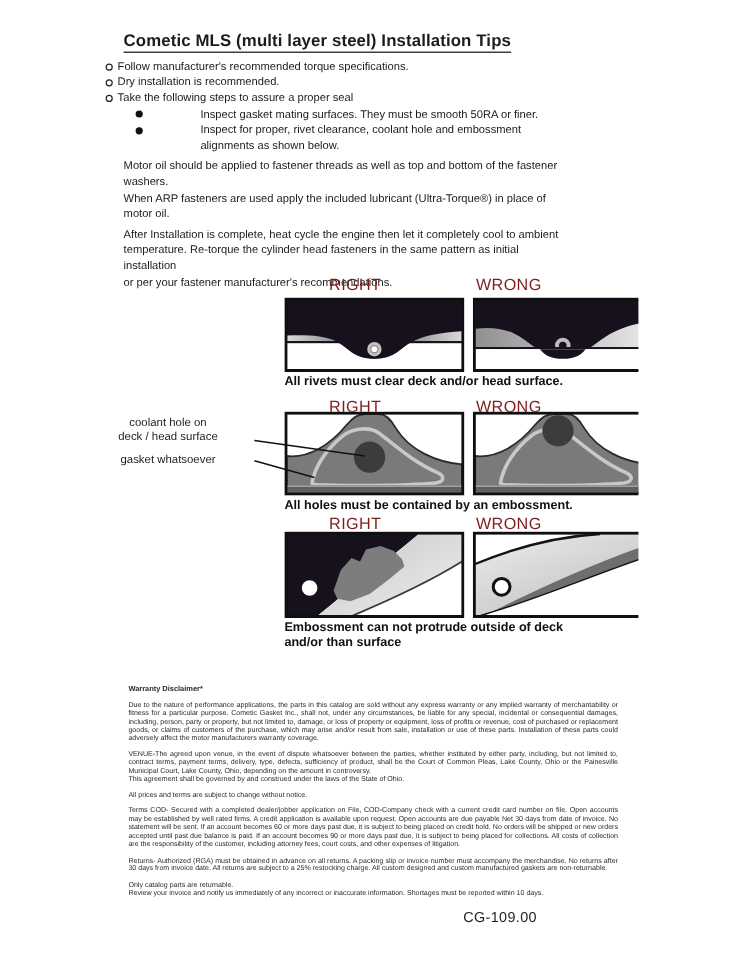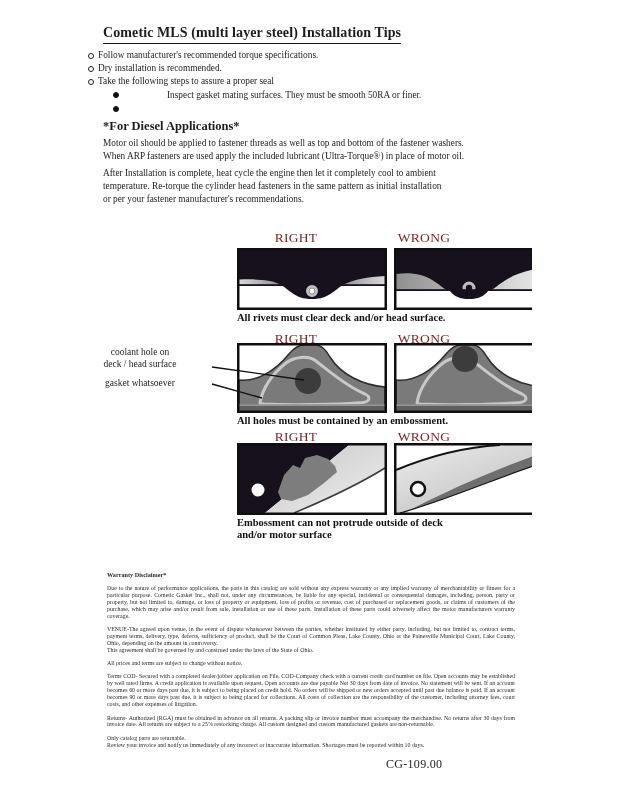--- a/index.html
+++ b/index.html
@@ -1,18 +1,18 @@
 <!DOCTYPE html>
 <html><head>
 <meta charset="utf-8">
 <style>
   html,body{margin:0;padding:0;background:#ffffff;}
   .page{
     position:relative;width:532px;height:800px;background:#ffffff;overflow:hidden;
-    font-family:Liberation Serif, serif;color:#1c1c1c;
+    font-family:Liberation Sans, sans-serif;color:#1c1c1c;
   }
   
   .content{padding:24px 60px 0 88px;font-size:9.3px;line-height:13.2px;}
   .doc-title{
     display:inline-block;margin:0 0 0 15px;font-size:14px;font-weight:bold;line-height:18px;
     border-bottom:1.6px solid #111;padding-bottom:1px;letter-spacing:0.1px;
   }
   .bullets{margin-top:5px;}
   .b-row{display:flex;align-items:flex-start;}
   .b-row.sub{margin-left:25px;gap:44px;}
@@ -56,24 +56,24 @@
       <div class="b-row">
         <span class="b-marker"></span>
         <span>Take the following steps to assure a proper seal</span>
       </div>
       <div class="b-row sub">
         <span class="b-marker"></span>
         <span>Inspect gasket mating surfaces.  They must be smooth 50RA or finer.</span>
       </div>
       <div class="b-row sub">
         <span class="b-marker"></span>
+        <span>Inspect for proper, rivet clearance, coolant hole and embossment alignments as shown below.</span>
       </div>
     </div>
 
-    <h2 class="h2">*For Diesel Applications*</h2>
     <p class="para">Motor oil should be applied to fastener threads as well as top and bottom of the fastener washers.
 When ARP fasteners are used apply the included lubricant (Ultra-Torque®) in place of motor oil.</p>
     <p class="para">After Installation is complete, heat cycle the engine then let it completely cool to ambient
 temperature. Re-torque the cylinder head fasteners in the same pattern as initial installation
 or per your fastener manufacturer's recommendations.</p>
   </div>
 
   <div class="figures">
 
     <div class="fig-label" style="left:256px;top:3px;">RIGHT</div>
@@ -180,21 +180,21 @@
       <rect x="0" y="0" width="150" height="72" fill="#ffffff"></rect>
       <path d="M2,27 C38,12 72,4 106,2 L148,2 L148,10 C102,26 52,48 10,70 L2,70 Z" fill="url(#g3b)"></path>
       <path d="M2,27 C38,12 72,4 106,2" stroke="#141414" stroke-width="2" fill="none"></path>
       <path d="M148,10 C102,26 52,48 10,70 L6,70 C50,58 100,36 148,20 Z" fill="#6e6e6e"></path>
       <path d="M148,20 C100,36 50,58 6,70" stroke="#141414" stroke-width="1.2" fill="none"></path>
       <circle cx="24" cy="46" r="7" fill="#ffffff" stroke="#111111" stroke-width="2.5"></circle>
       <rect x="1.25" y="1.25" width="147.5" height="69.5" fill="none" stroke="#0f0f0f" stroke-width="2.5"></rect>
     </svg>
 
     <div class="fig-caption" style="left:237px;top:289px;">Embossment can not protrude outside of deck</div>
-    <div class="fig-caption" style="left:237px;top:301px;">and/or motor surface</div>
+    <div class="fig-caption" style="left:237px;top:301px;">and/or than surface</div>
 
     <svg class="overlay" width="618" height="320" viewBox="0 0 618 320">
       <path d="M212,139 L304,152" stroke="#111111" stroke-width="1.3" fill="none"></path>
       <path d="M212,156 L262,170" stroke="#111111" stroke-width="1.3" fill="none"></path>
     </svg>
   </div>
 
   <div class="legal">
     <div class="lg-h">Warranty Disclaimer*</div>
     <p>Due to the nature of performance applications, the parts in this catalog are sold without any express warranty or any implied warranty of merchantability or fitness for a particular purpose.  Cometic Gasket Inc., shall not, under any circumstances, be liable for any special, incidental or consequential damages, including, person, party or property, but not limited to, damage, or loss of property or equipment, loss of profits or revenue, cost of purchased or replacement goods, or claims of customers of the purchase, which may arise and/or result from sale, installation or use of these parts.  Installation of these parts could adversely affect the motor manufacturers warranty coverage.</p>

